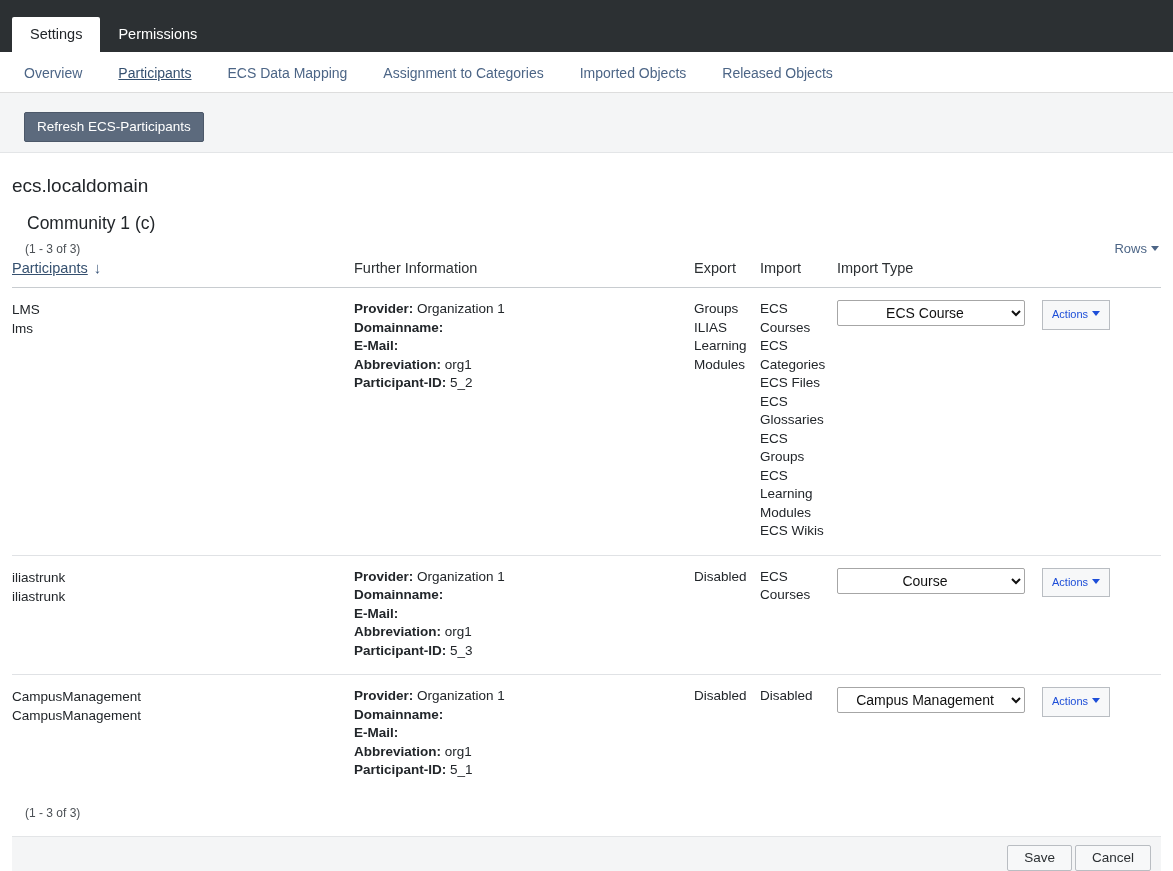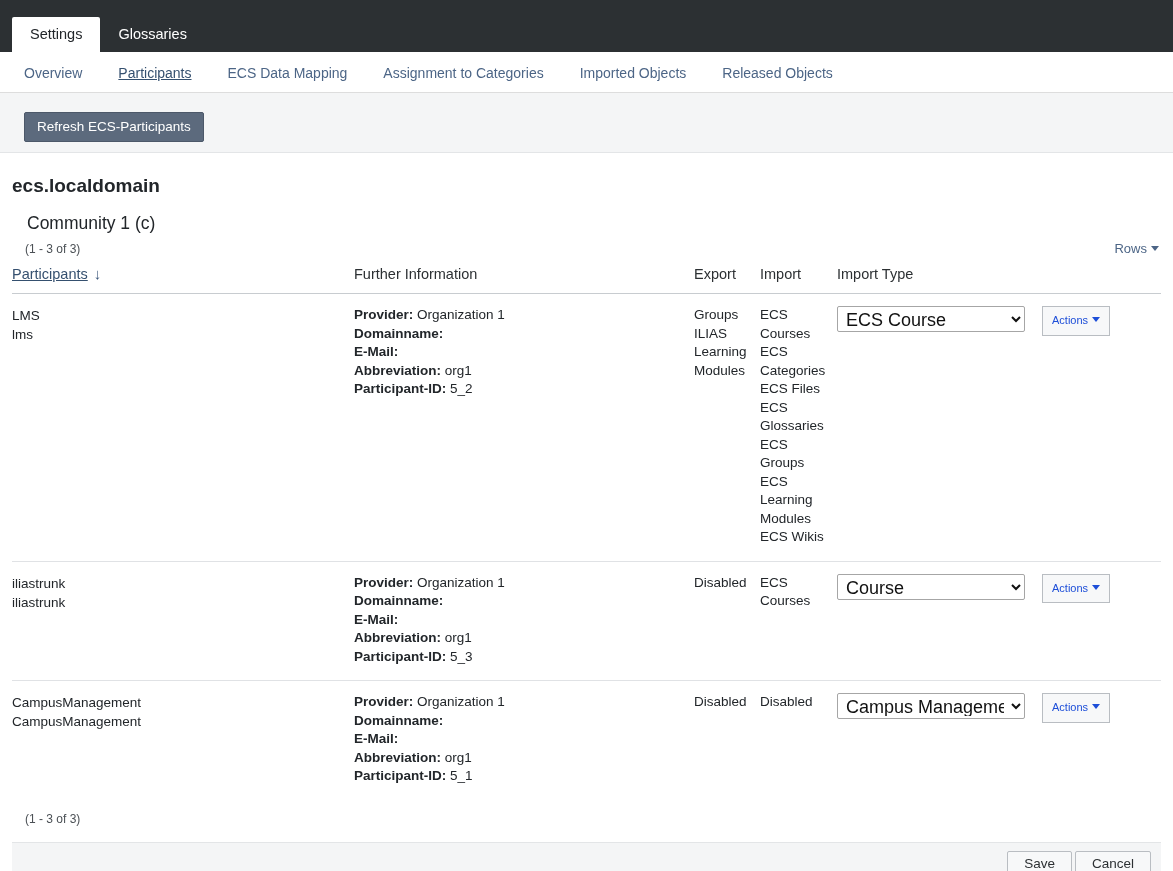--- a/index.html
+++ b/index.html
@@ -74,21 +74,21 @@
     cursor: pointer;
     line-height: 15px;
   }
 
   
   .content { position: absolute; left: 0; top: 153px; width: 1173px; }
 
   .host-title {
     margin: 22px 0 16px 12px;
     font-size: 19px;
-    font-weight: bold;
+    font-weight: normal;
     color: #22262a;
   }
 
   .panel {
     margin: 10px 12px 0 12px;
     position: relative;
   }
   .panel-head { position: relative; padding: 0 0 2px 0; }
   .panel-title {
     margin: 0 0 8px 15px;
@@ -110,21 +110,21 @@
     border-left: 4px solid transparent;
     border-right: 4px solid transparent;
     border-top: 5px solid currentColor;
     margin-left: 4px;
     vertical-align: 2px;
   }
 
   table.tbl {
     width: 1149px;
     border-collapse: collapse;
-    margin-top: 8px;
+    margin-top: 2px;
     table-layout: fixed;
   }
   table.tbl th {
     text-align: left;
     font-size: 14.5px;
     font-weight: normal;
     color: #2c3033;
     padding: 0 0 11px 0;
     vertical-align: bottom;
     border-bottom: 1px solid #c8ccd0;
@@ -155,26 +155,27 @@
 
   .pname { line-height: 19px; }
   .info b { font-weight: bold; }
   .info-line { white-space: nowrap; }
   .muted-cell { color: #22262a; }
 
   select.imp {
     width: 188px;
     height: 26px;
     font-family: "Liberation Sans", sans-serif;
-    font-size: 18px;
+    font-size: 14px;
     padding: 2px 4px;
     border: 1px solid #a6a6a6;
     border-radius: 2px;
     background: #ffffff;
     color: #111;
+    text-align: center;
   }
   .actions-btn {
     display: inline-block;
     background: #f7f8f9;
     border: 1px solid #b9bdc2;
     border-radius: 0;
     font-size: 11px;
     color: #1d4ed8;
     padding: 4px 9px 5px 9px;
     cursor: pointer;
@@ -225,21 +226,21 @@
 <body>
 
 <div class="page">
 
   <div class="topbar">
     <div class="tabrow">
       <div class="tab active">
         <span>Settings</span>
       </div>
       <div class="tab">
-        <span>Glossaries</span>
+        <span>Permissions</span>
       </div>
     </div>
   </div>
 
   <div class="subbar">
     <div class="subrow">
       <div class="subtab">
         <span>Overview</span>
       </div>
       <div class="subtab current">

